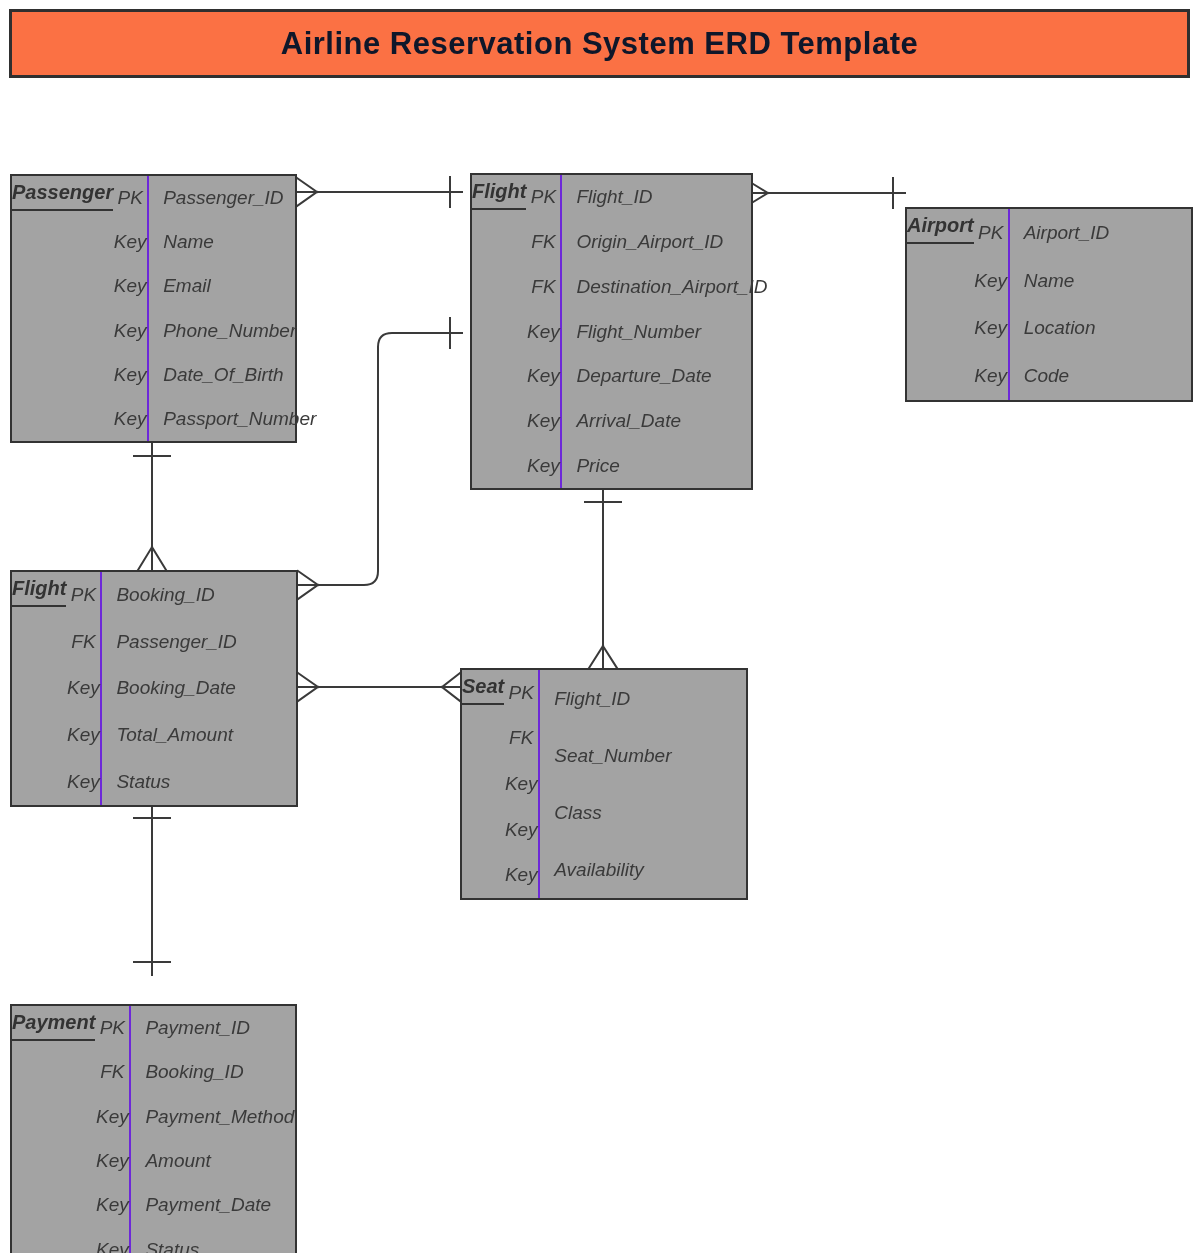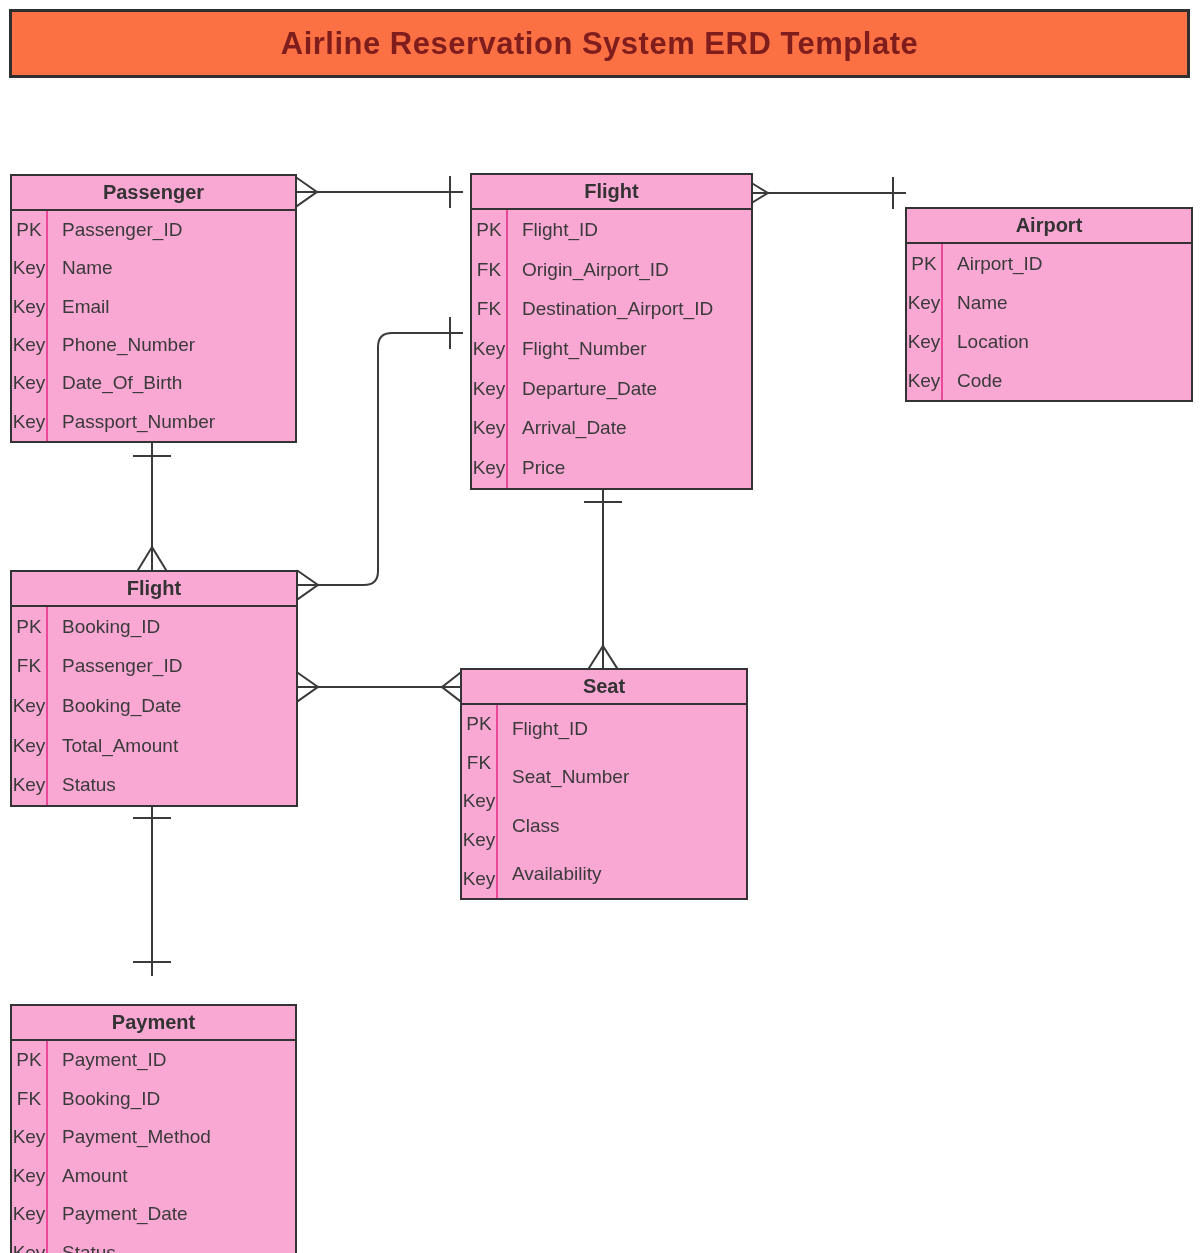--- a/index.html
+++ b/index.html
@@ -5,35 +5,35 @@
   html,body{margin:0;padding:0;background:#ffffff;}
   body{font-family:"Liberation Sans","DejaVu Sans",sans-serif;color:#333333;}
   .canvas{position:relative;width:1200px;height:1253px;background:#ffffff;overflow:hidden;}
 
   .banner{
     position:absolute;left:9px;top:9px;width:1181px;height:69px;
     box-sizing:border-box;border:3px solid #2f2f2f;background:#fb7144;
     display:flex;align-items:center;justify-content:center;
   }
   .banner .title{
-    color:#7f1d1d;font-size:31px;font-weight:bold;letter-spacing:0.5px;
+    color:#0f172a;font-size:31px;font-weight:bold;letter-spacing:0.5px;
   }
 
   .entity{
     position:absolute;box-sizing:border-box;border:2px solid #333333;
-    background:#f9a8d4;display:flex;flex-direction:column;
+    background:#a3a3a3;display:flex;flex-direction:row;font-style:italic;
   }
   .entity-header{
     box-sizing:border-box;height:35px;border-bottom:2px solid #333333;
     display:flex;align-items:center;justify-content:center;
     font-weight:bold;font-size:20px;color:#333333;flex:0 0 auto;
   }
   .entity-body{flex:1 1 auto;display:flex;min-height:0;}
   .key-col{
-    box-sizing:border-box;width:36px;border-right:2px solid #ec4899;
+    box-sizing:border-box;width:36px;border-right:2px solid #6d28d9;
     display:flex;flex-direction:column;flex:0 0 auto;
   }
   .attr-col{flex:1 1 auto;display:flex;flex-direction:column;min-width:0;}
   .cell{
     flex:1 1 0;display:flex;align-items:center;font-size:19px;color:#3a3a3a;
     white-space:nowrap;
   }
   .key-col .cell{justify-content:center;}
   .attr-col .cell{padding-left:14px;}
 

